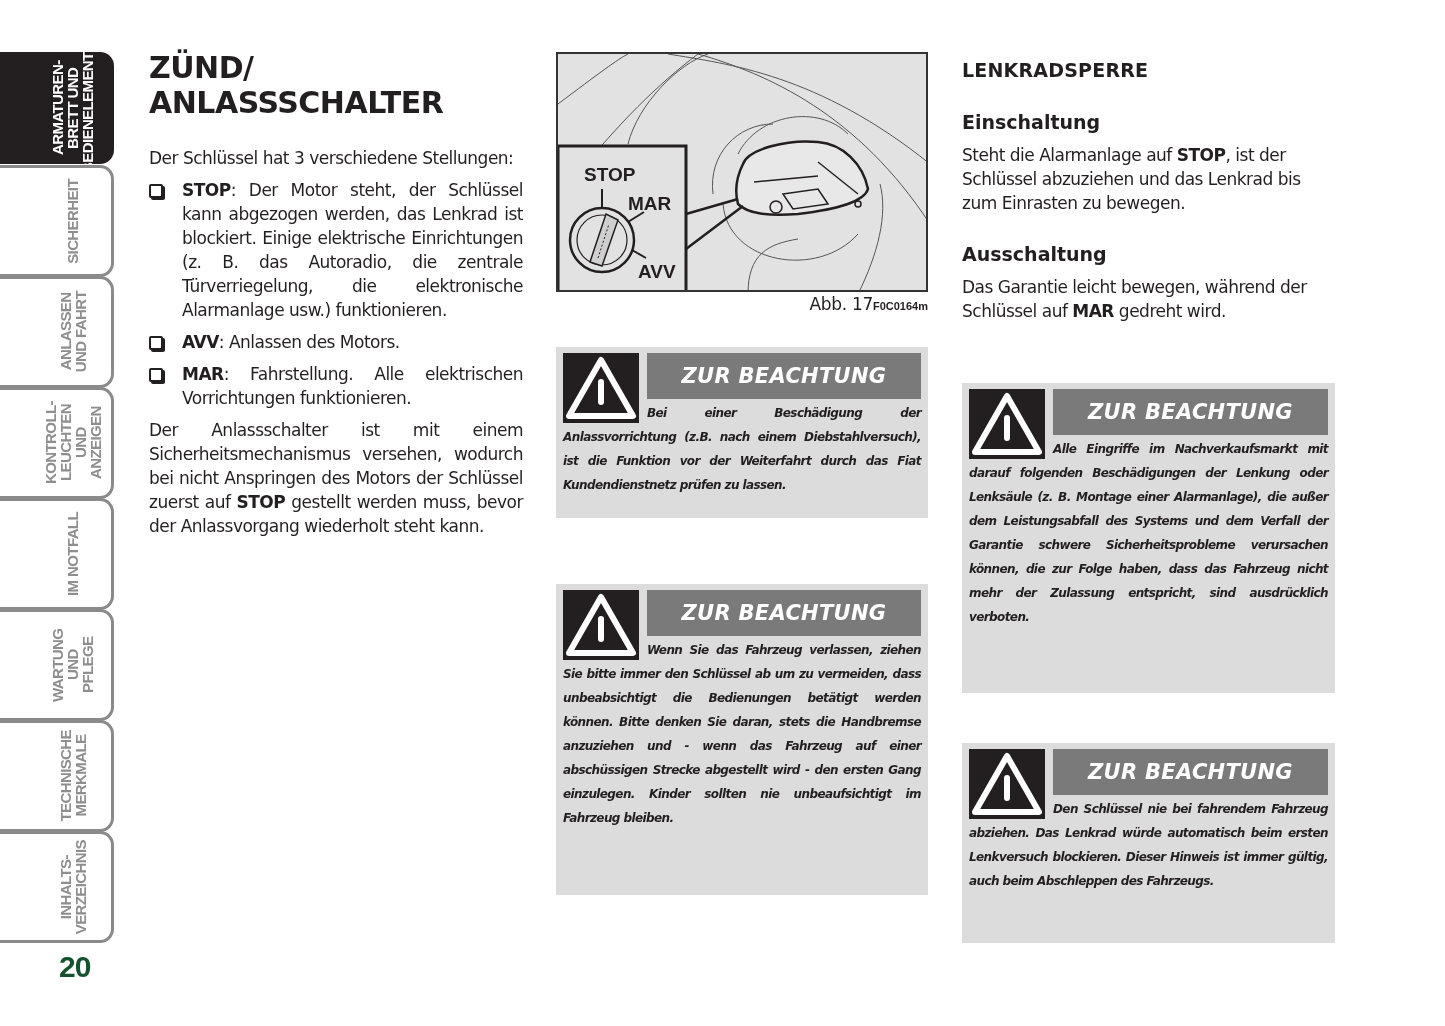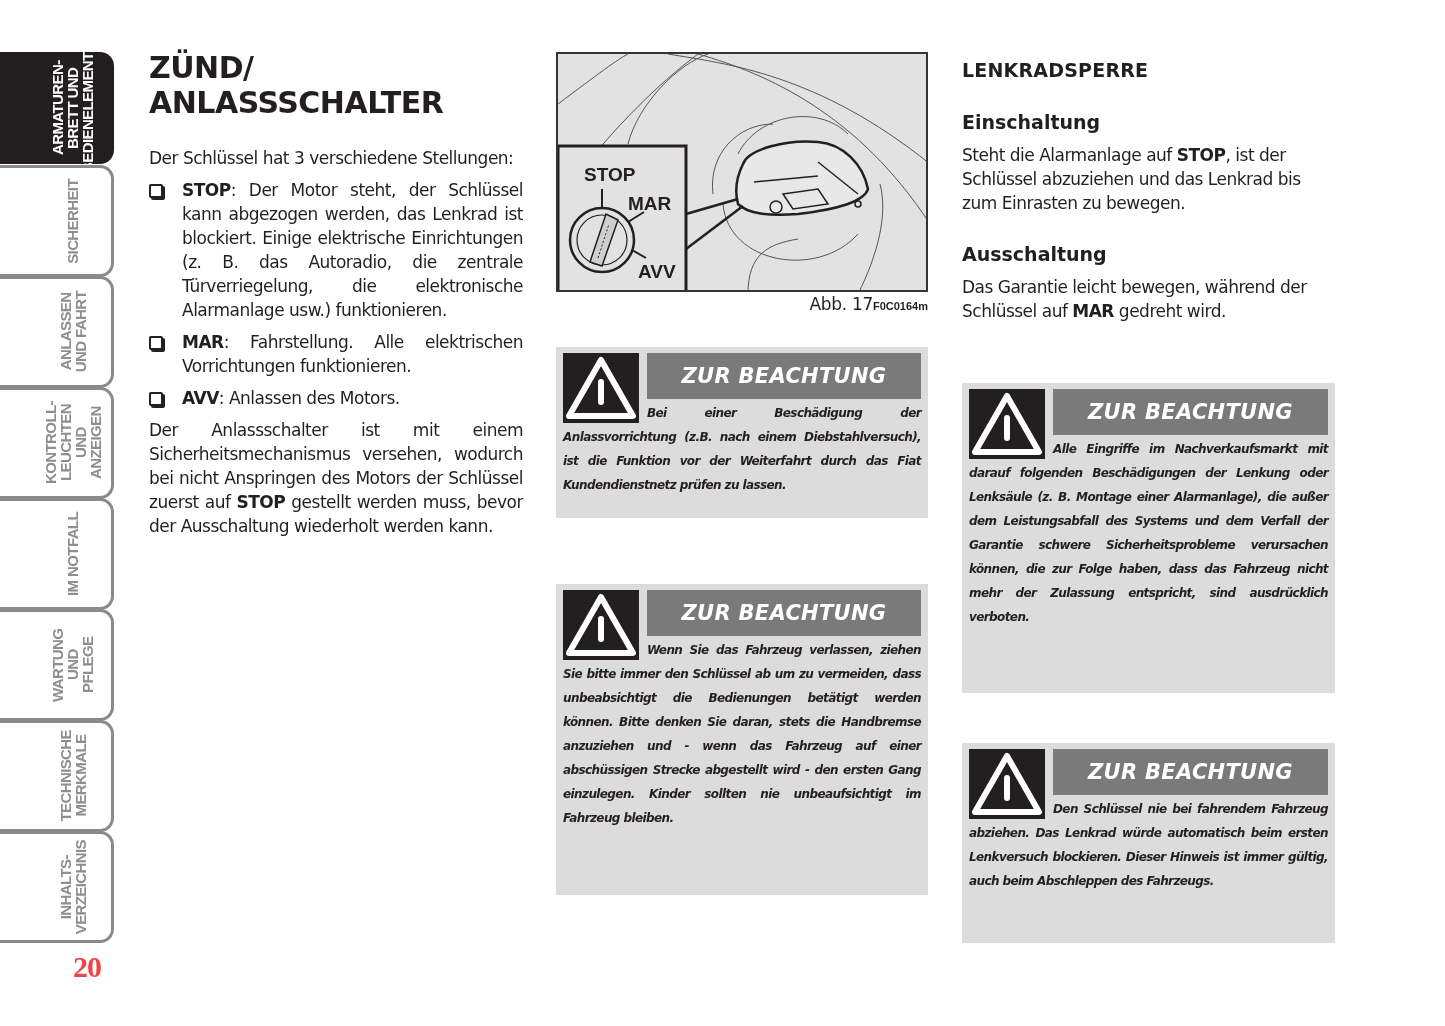--- a/index.html
+++ b/index.html
@@ -20,23 +20,23 @@
     writing-mode: vertical-rl; transform: rotate(180deg);
     font-family: "Liberation Sans", sans-serif; font-weight: bold;
     font-size: 15px; line-height: 15px; letter-spacing: -0.6px;
     text-align: center; color: #8e8e8e; white-space: pre-line;
     transform-origin: center; margin-left: 34px;
     font-stretch: condensed;
   }
   .tab.active .tab-label { color: #ffffff; }
 
   .page-number {
-    position: absolute; left: 73px; top: 950px;
-    font-family: Liberation Serif, serif; font-weight: bold;
-    font-size: 30px; color: #ef4444; letter-spacing: -1px;
+    position: absolute; left: 59px; top: 950px;
+    font-family: Liberation Sans, sans-serif; font-weight: bold;
+    font-size: 30px; color: #14532d; letter-spacing: -1px;
   }
 
   
   .col { position: absolute; }
   .col1 { left: 149px; top: 50px; width: 374px; }
   .col2 { left: 556px; top: 52px; width: 372px; }
   .col3 { left: 962px; top: 35px; width: 373px; margin-top: 24px; }
 
   .title {
     font-family: "DejaVu Sans", sans-serif; font-weight: bold;
@@ -145,28 +145,28 @@
   <h1 class="title">ZÜND/
 ANLASSSCHALTER</h1>
   <p class="body-text intro">Der Schlüssel hat 3 verschiedene Stellungen:</p>
 
   <div class="bullet body-text">
     <span class="bullet-icon"></span>
     <span class="bullet-text"><span class="bullet-term">STOP</span><span>: Der Motor steht, der Schlüssel kann abgezogen werden, das Lenkrad ist blockiert. Einige elektrische Einrichtungen (z. B. das Autoradio, die zentrale Türverriegelung, die elektronische Alarmanlage usw.) funktionieren.</span></span>
   </div>
   <div class="bullet body-text">
     <span class="bullet-icon"></span>
-    <span class="bullet-text"><span class="bullet-term">MAR</span><span>: Fahrstellung. Alle elektrischen Vorrichtungen funktionieren.</span></span>
+    <span class="bullet-text"><span class="bullet-term">AVV</span><span>: Anlassen des Motors.</span></span>
   </div>
   <div class="bullet body-text">
     <span class="bullet-icon"></span>
-    <span class="bullet-text"><span class="bullet-term">AVV</span><span>: Anlassen des Motors.</span></span>
-  </div>
-
-  <p class="body-text p"><span>Der Anlassschalter ist mit einem Sicherheitsmechanismus versehen, wodurch bei nicht Anspringen des Motors der Schlüssel zuerst auf </span><b>STOP</b><span> gestellt werden muss, bevor der Ausschaltung wiederholt werden kann.</span></p>
+    <span class="bullet-text"><span class="bullet-term">MAR</span><span>: Fahrstellung. Alle elektrischen Vorrichtungen funktionieren.</span></span>
+  </div>
+
+  <p class="body-text p"><span>Der Anlassschalter ist mit einem Sicherheitsmechanismus versehen, wodurch bei nicht Anspringen des Motors der Schlüssel zuerst auf </span><b>STOP</b><span> gestellt werden muss, bevor der Anlassvorgang wiederholt steht kann.</span></p>
 </section>
 
 <section class="col col2">
   <div class="figure">
     <svg width="372" height="240" viewBox="0 0 372 240">
       <g fill="none" stroke="#555" stroke-width="1">
         <path d="M0 50 C 40 20, 60 5, 70 0"></path>
         <path d="M20 120 C 60 70, 100 30, 140 0"></path>
         <path d="M70 90 C 80 50, 120 10, 150 0"></path>
         <path d="M110 0 C 170 10, 260 20, 372 110"></path>

